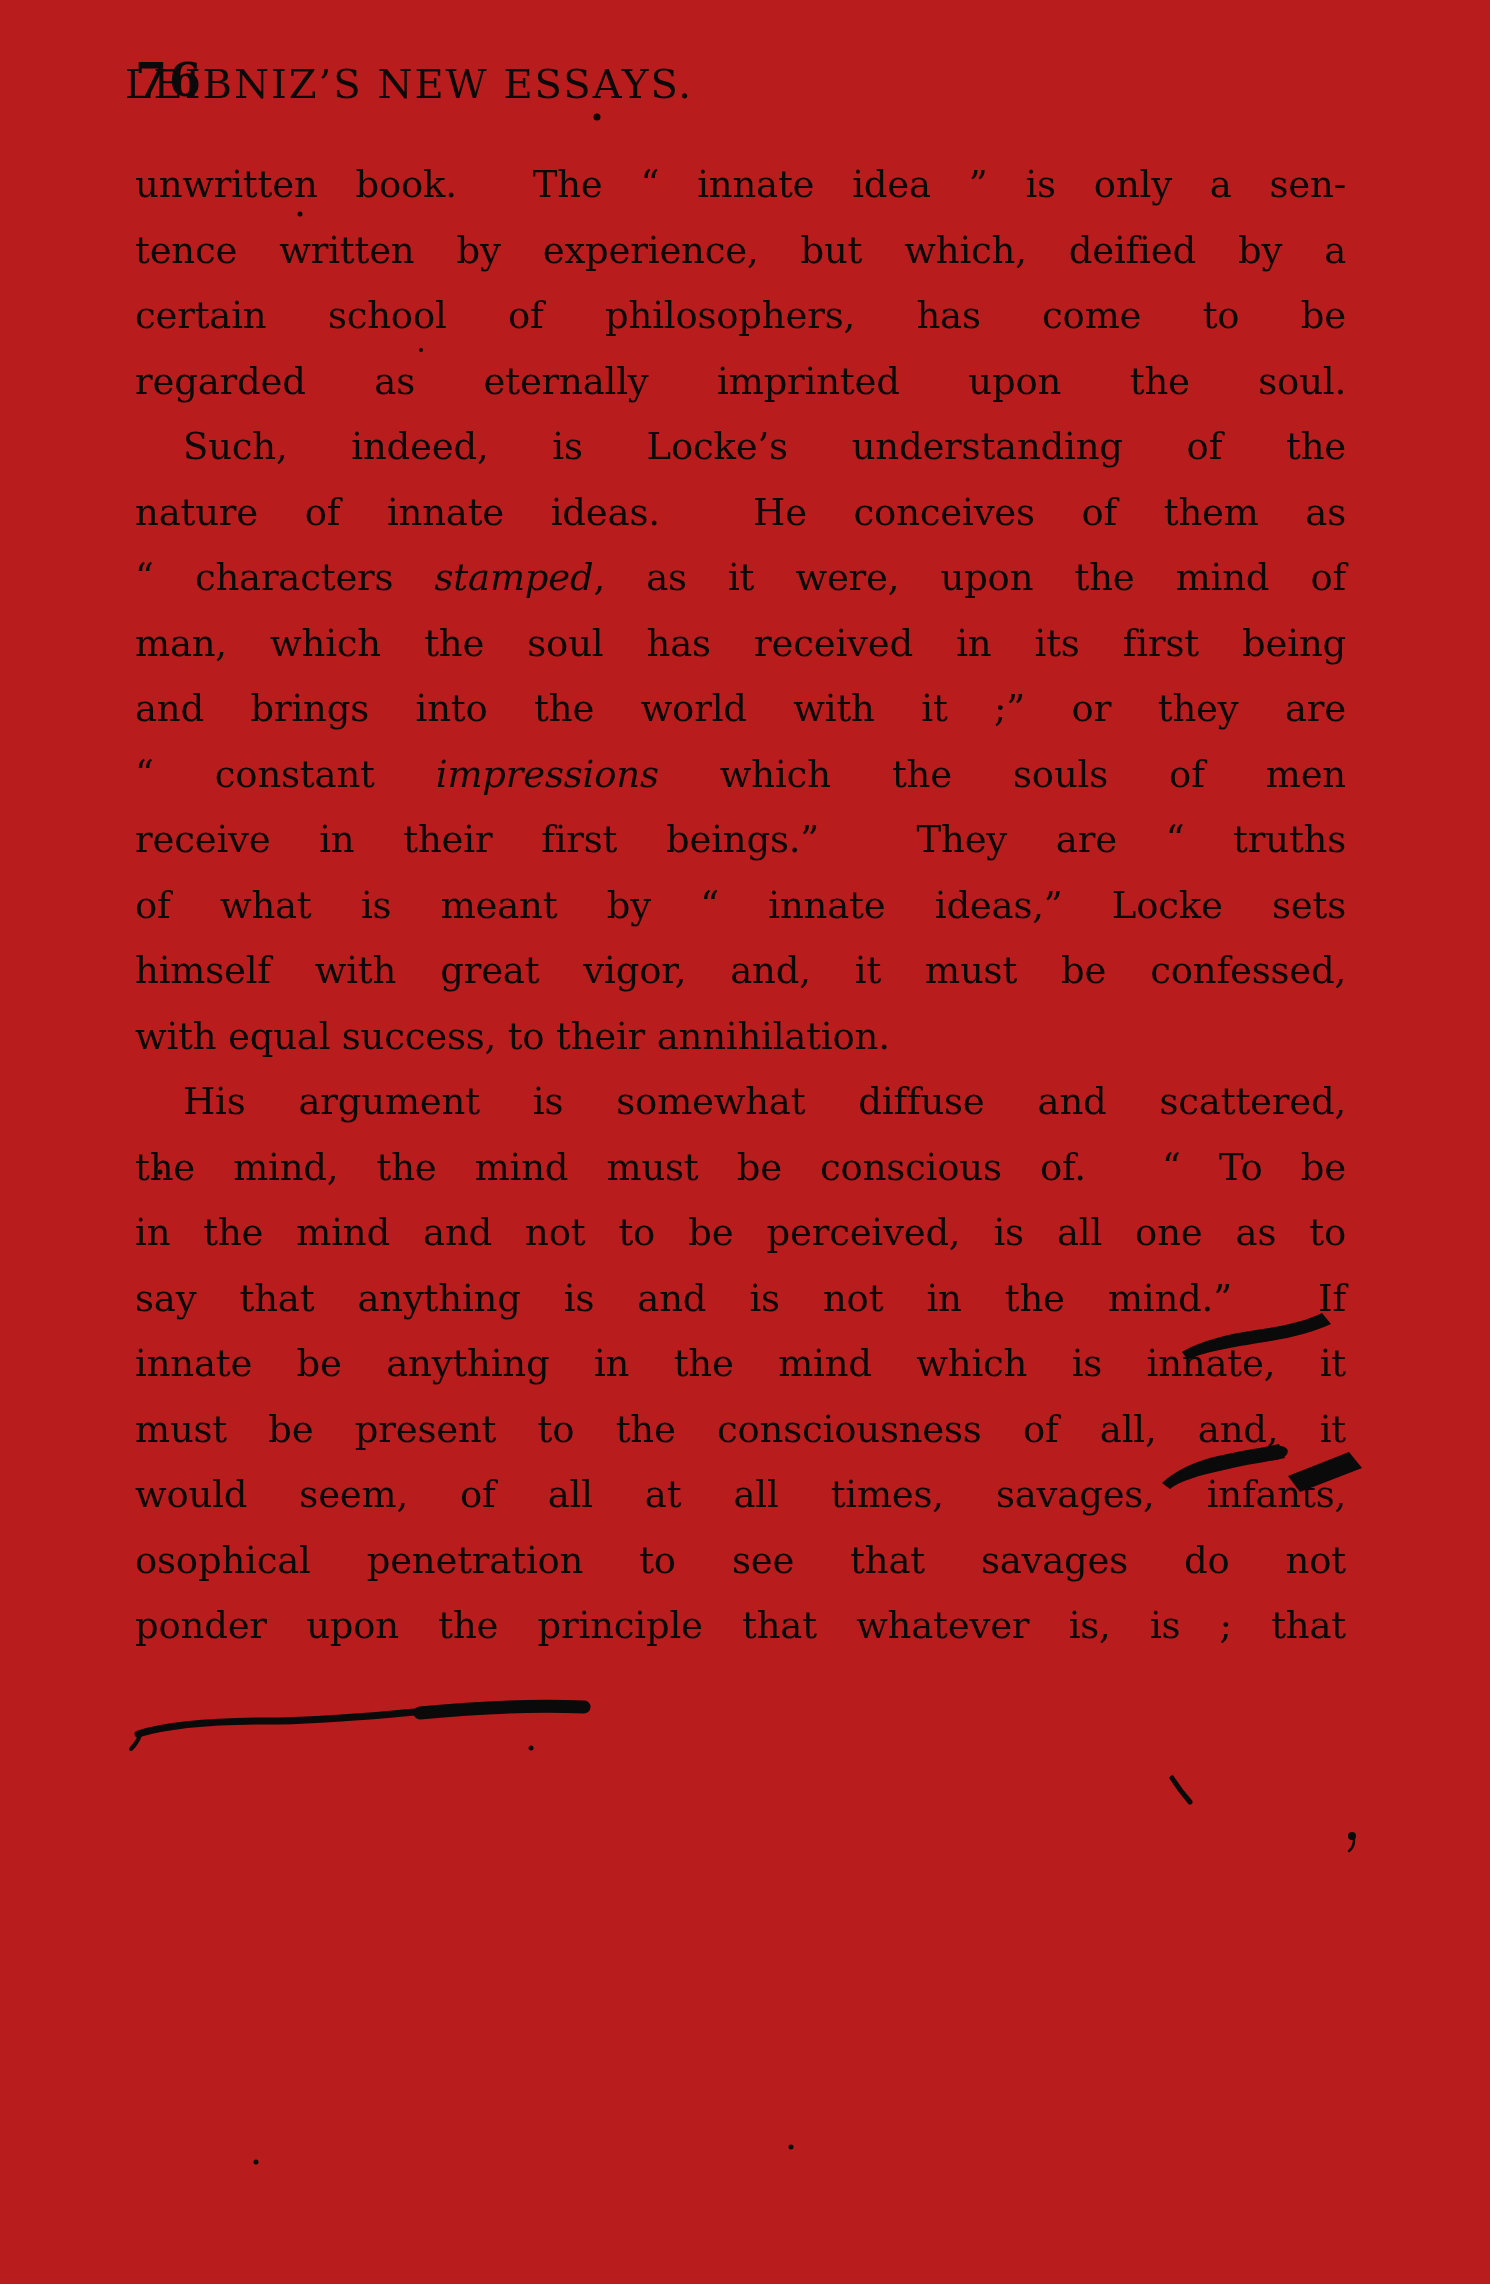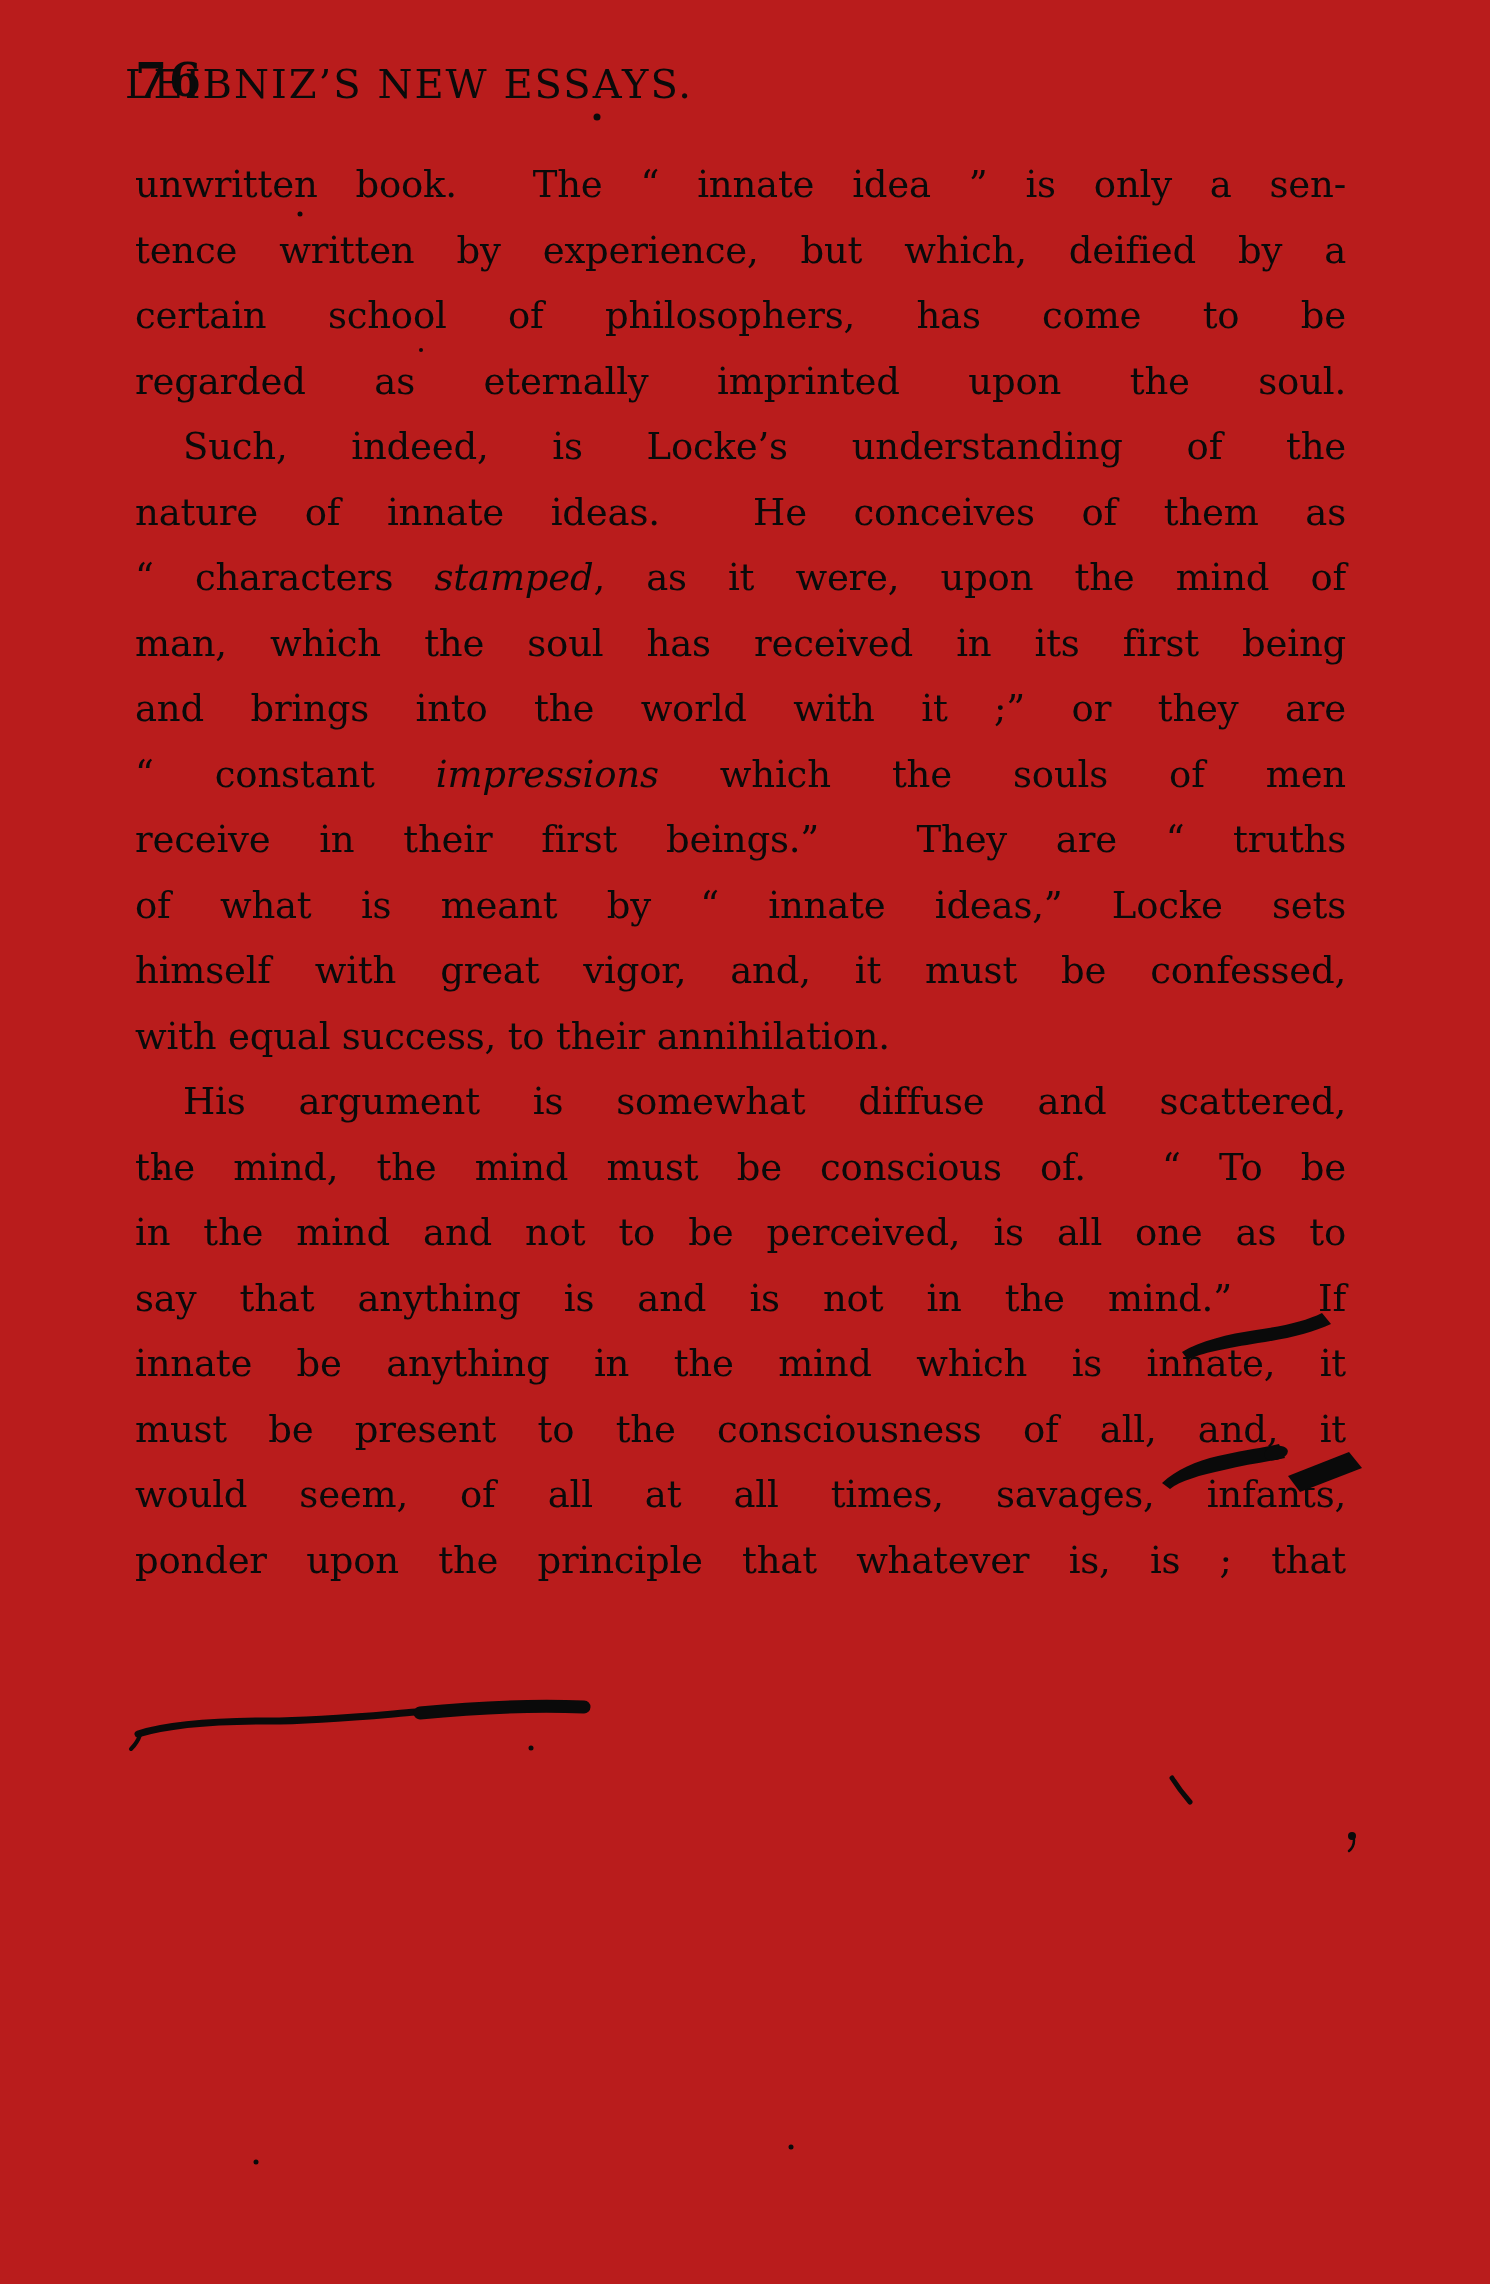--- a/index.html
+++ b/index.html
@@ -67,20 +67,21 @@
       <div class="line"><span>of what is meant by “ innate ideas,” Locke sets</span></div>
       <div class="line"><span>himself with great vigor, and, it must be confessed,</span></div>
       <div class="line no-just"><span>with equal success, to their annihilation.</span></div>
       <div class="line indent"><span>His argument is somewhat diffuse and scattered,</span></div>
       <div class="line"><span>the mind, the mind must be conscious of.  “ To be</span></div>
       <div class="line"><span>in the mind and not to be perceived, is all one as to</span></div>
       <div class="line"><span>say that anything is and is not in the mind.”  If</span></div>
       <div class="line"><span>innate be anything in the mind which is innate, it</span></div>
       <div class="line"><span>must be present to the consciousness of all, and, it</span></div>
       <div class="line"><span>would seem, of all at all times, savages, infants,</span></div>
+      <div class="line"><span>osophical penetration to see that savages do not</span></div>
       <div class="line"><span>ponder upon the principle that whatever is, is ; that</span></div>
     </div>
 
   <svg class="ink-overlay" viewBox="0 0 1490 2284" xmlns="http://www.w3.org/2000/svg">
 
     <path fill="#0a0a0a" d="M1182,1352 C1200,1341 1228,1334 1256,1330 C1284,1326 1306,1321 1322,1313
              L1331,1324 C1312,1333 1286,1339 1258,1343 C1228,1348 1200,1353 1188,1360 Z"></path>
 
     <path fill="#0a0a0a" d="M1162,1483 C1176,1470 1196,1461 1218,1456 C1240,1451 1262,1448 1279,1444
              L1285,1458 C1266,1462 1244,1465 1224,1470 C1200,1475 1180,1481 1170,1489 Z"></path>

